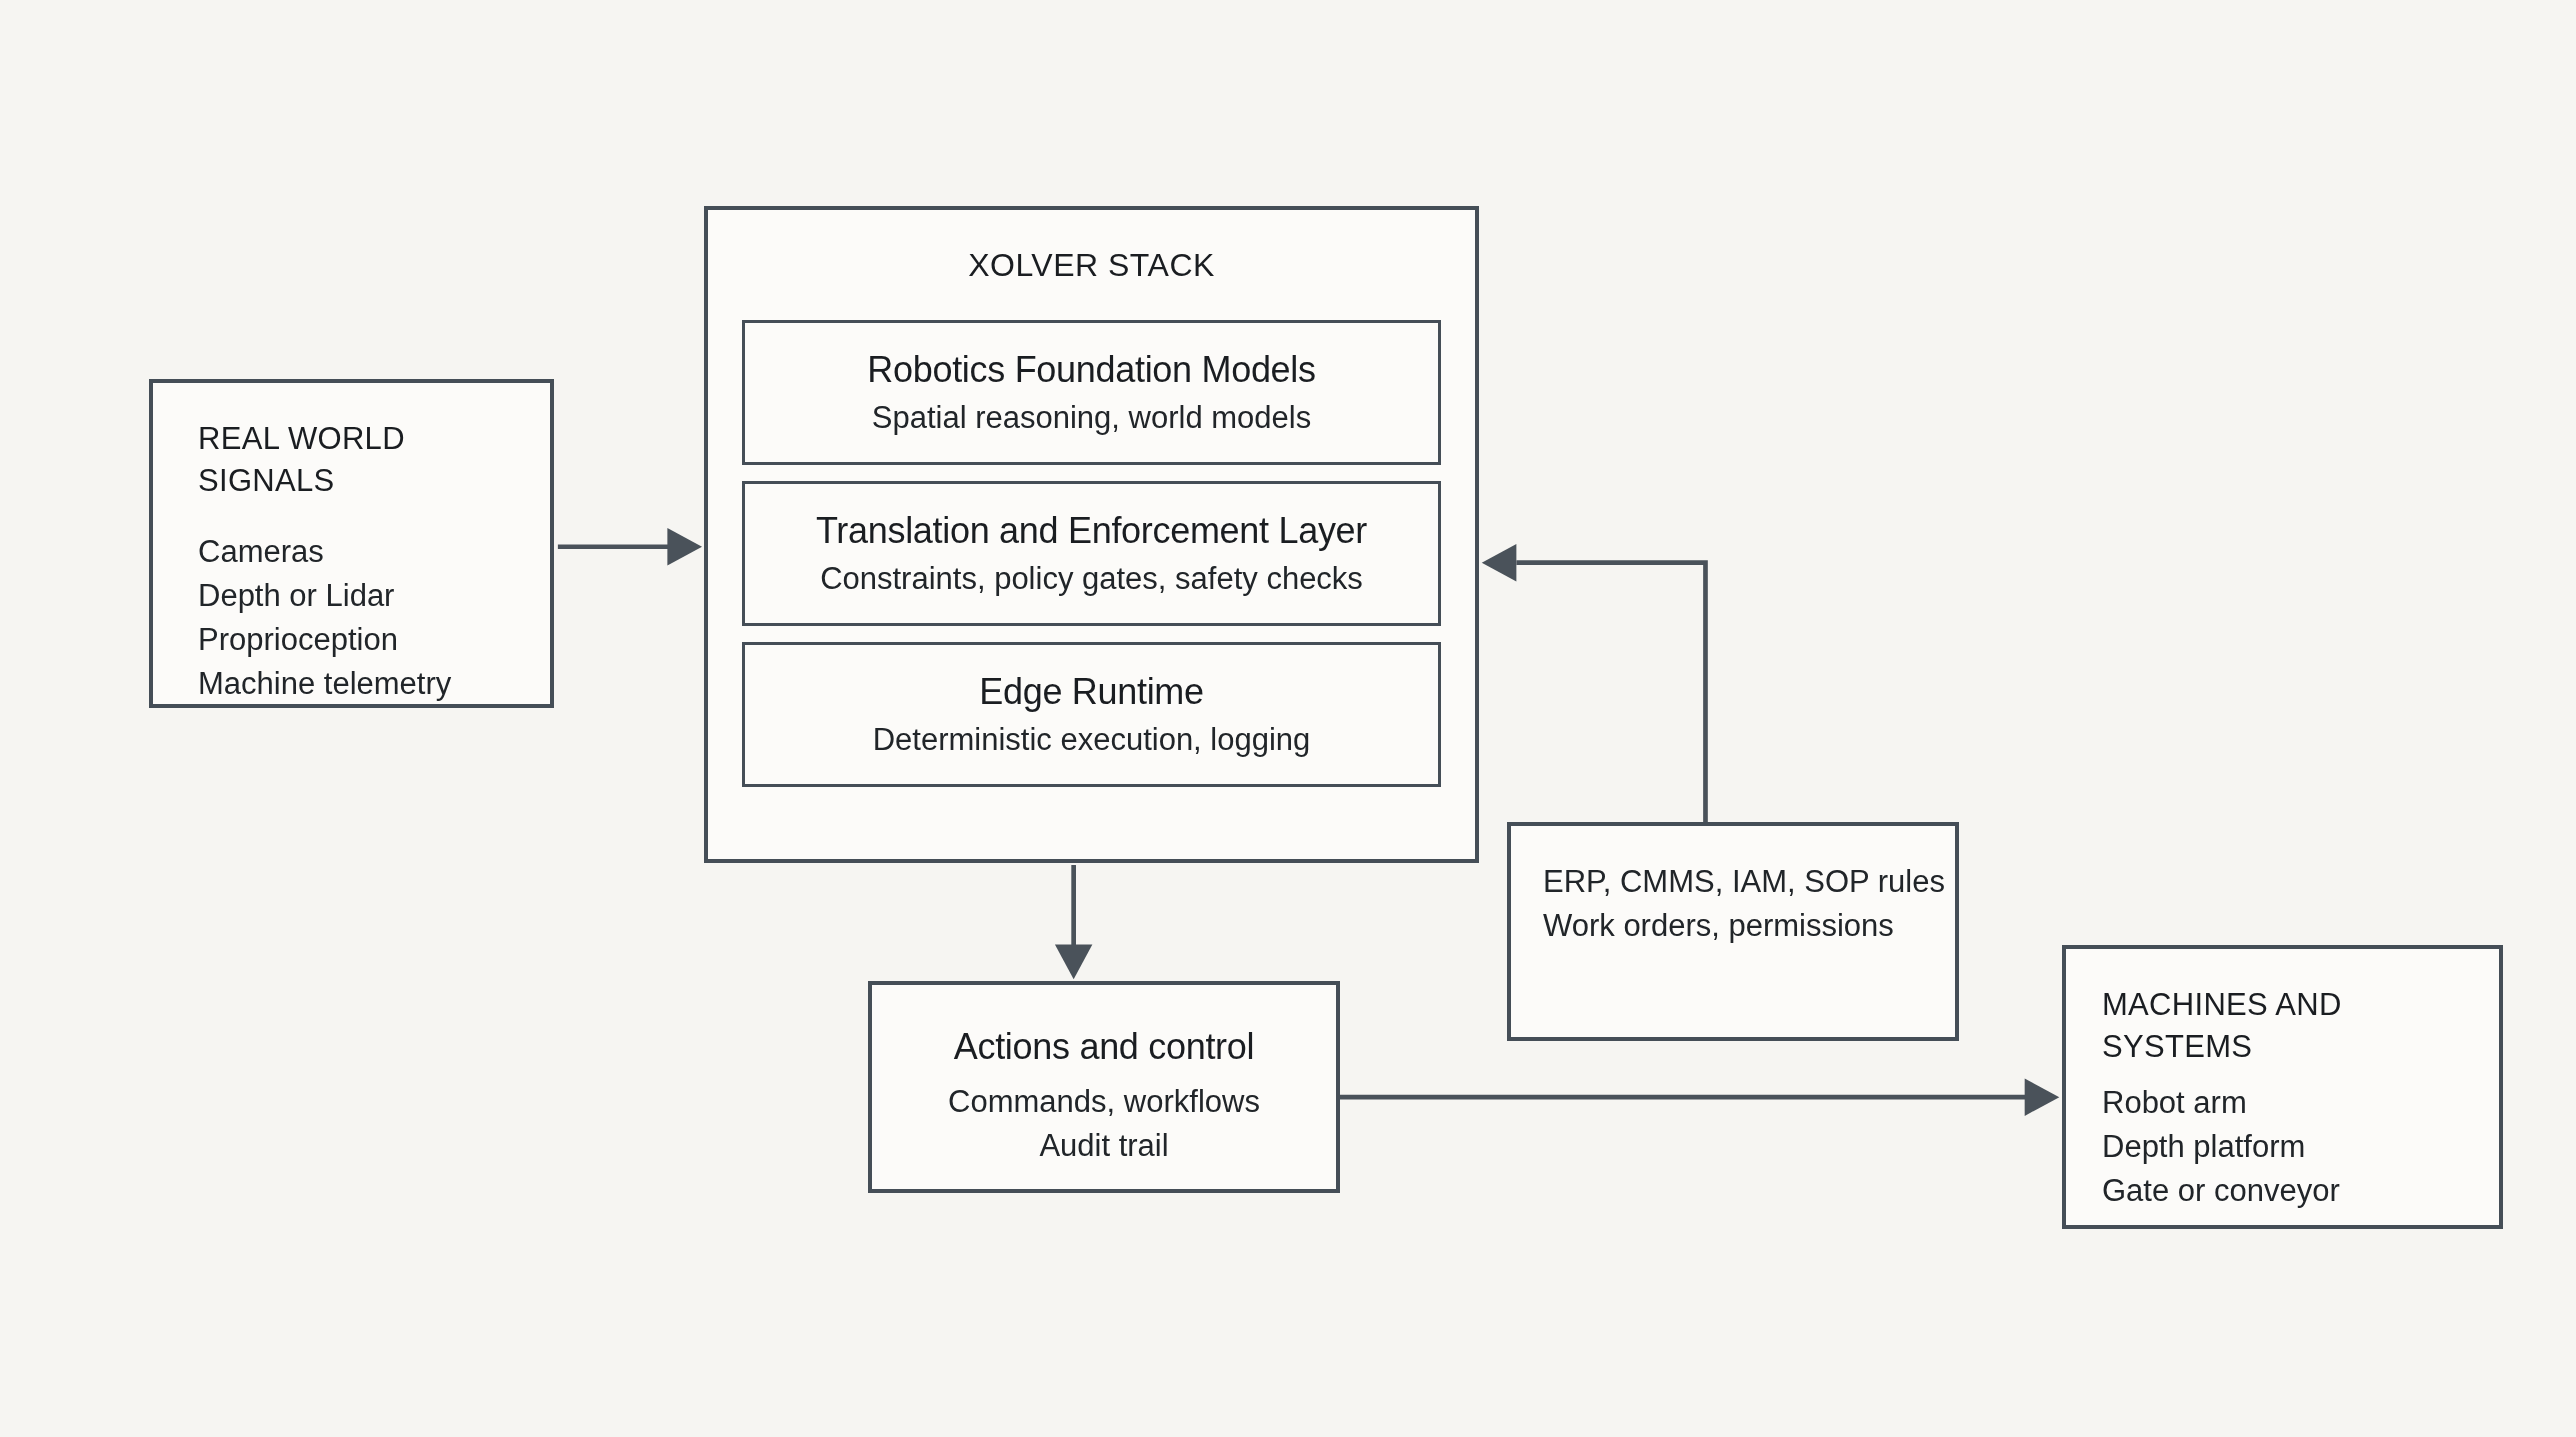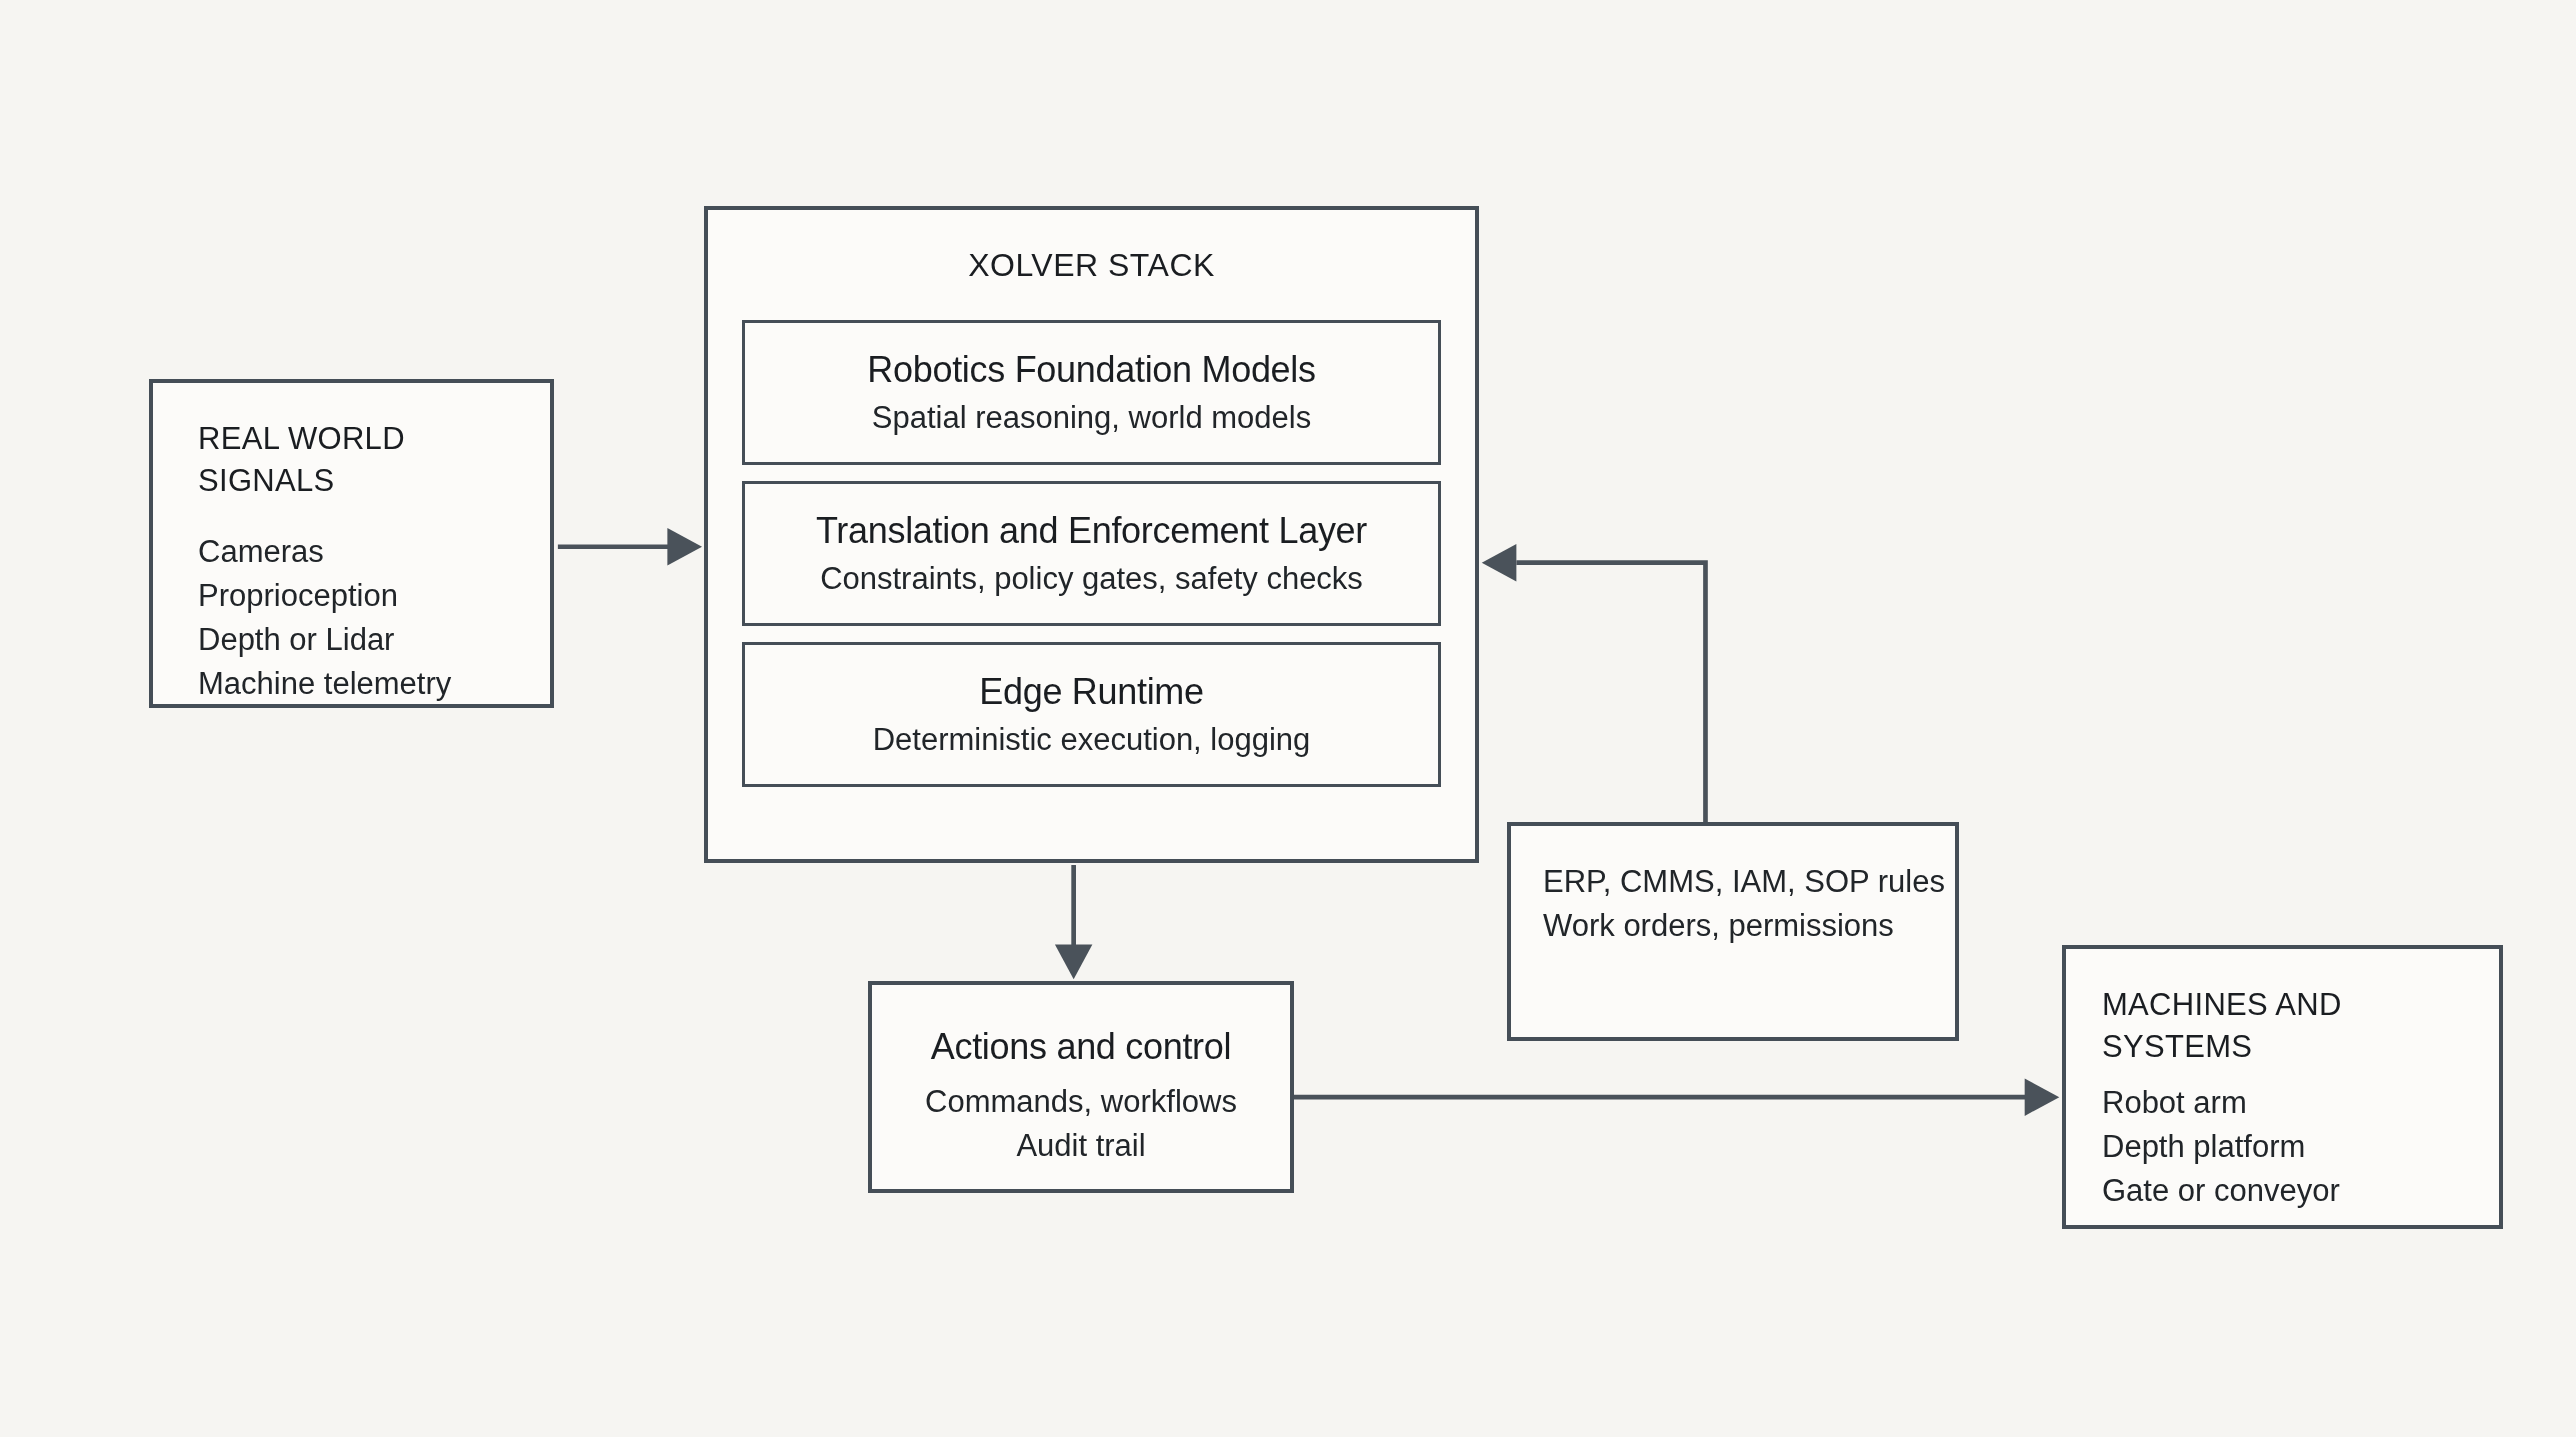--- a/index.html
+++ b/index.html
@@ -47,21 +47,21 @@
   .layer-title{font-size:36px;letter-spacing:-0.3px;color:var(--heading-text);white-space:nowrap;}
   .layer-sub{font-size:31px;color:var(--body-text);white-space:nowrap;}
 
   
   #opctx{left:1507px;top:822px;width:452px;height:219px;padding:25px 7.5px 0 32px;}
   #opctx .hdr{max-width:404px;}
   #opctx .items{margin-top:9.4px;}
 
   
   #actions{
-    left:868px;top:981px;width:426px;height:212px;
+    left:868px;top:981px;width:472px;height:212px;
     display:flex;flex-direction:column;align-items:center;padding-top:41px;
     text-align:center;
   }
   .actions-title{font-size:36px;letter-spacing:-0.3px;color:var(--heading-text);white-space:nowrap;}
   #actions .items{margin-top:12px;text-align:center;}
 
   
   #machines{left:2062px;top:945px;width:441px;height:284px;padding:35px 5.6px 0 36px;}
   #machines .hdr{max-width:318px;}
   #machines .items{margin-top:13px;}
@@ -91,22 +91,22 @@
     <g>
       <line class="arrow-line" x1="1371" y1="1172" x2="2164" y2="1172"></line>
       <polygon class="arrow-head" points="2200,1172 2163,1152 2163,1192"></polygon>
     </g>
   </svg>
 
   <div class="box" id="rws">
     <div class="hdr">REAL WORLD SIGNALS</div>
     <div class="items">
       <div>Cameras</div>
+      <div>Depth or Lidar</div>
       <div>Proprioception</div>
-      <div>Depth or Lidar</div>
       <div>Machine telemetry</div>
     </div>
   </div>
 
   <div class="box" id="stack">
     <div class="stack-title">XOLVER STACK</div>
     <div class="layers">
       <div class="layer">
         <div class="layer-title">Robotics Foundation Models</div>
         <div class="layer-sub">Spatial reasoning, world models</div>

